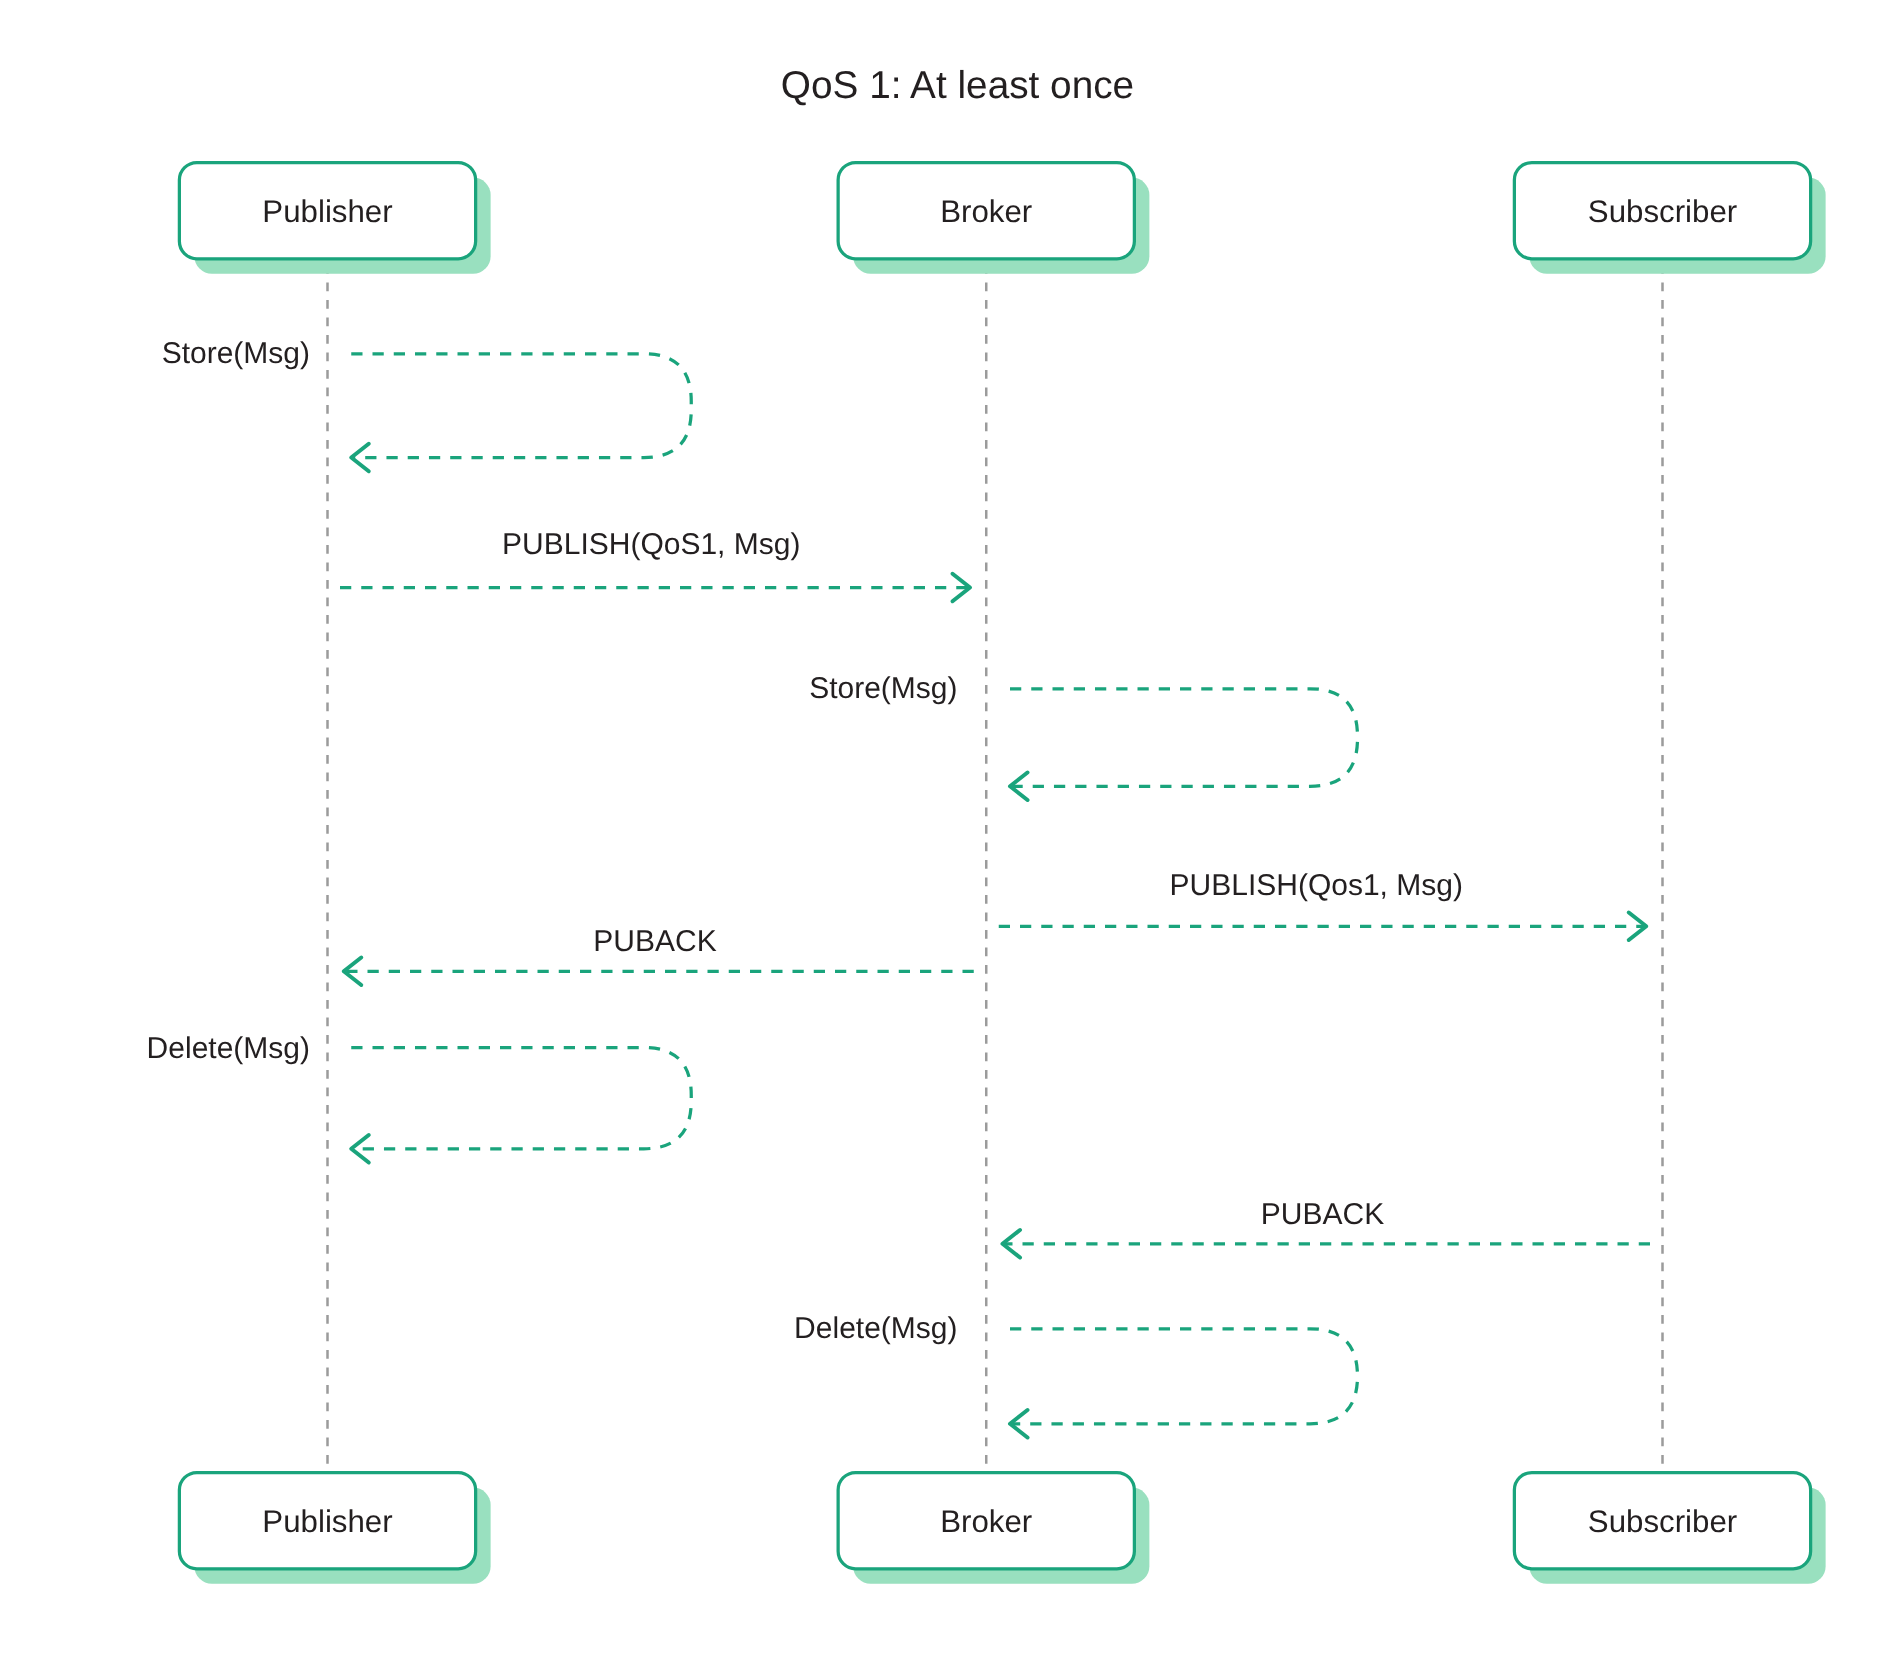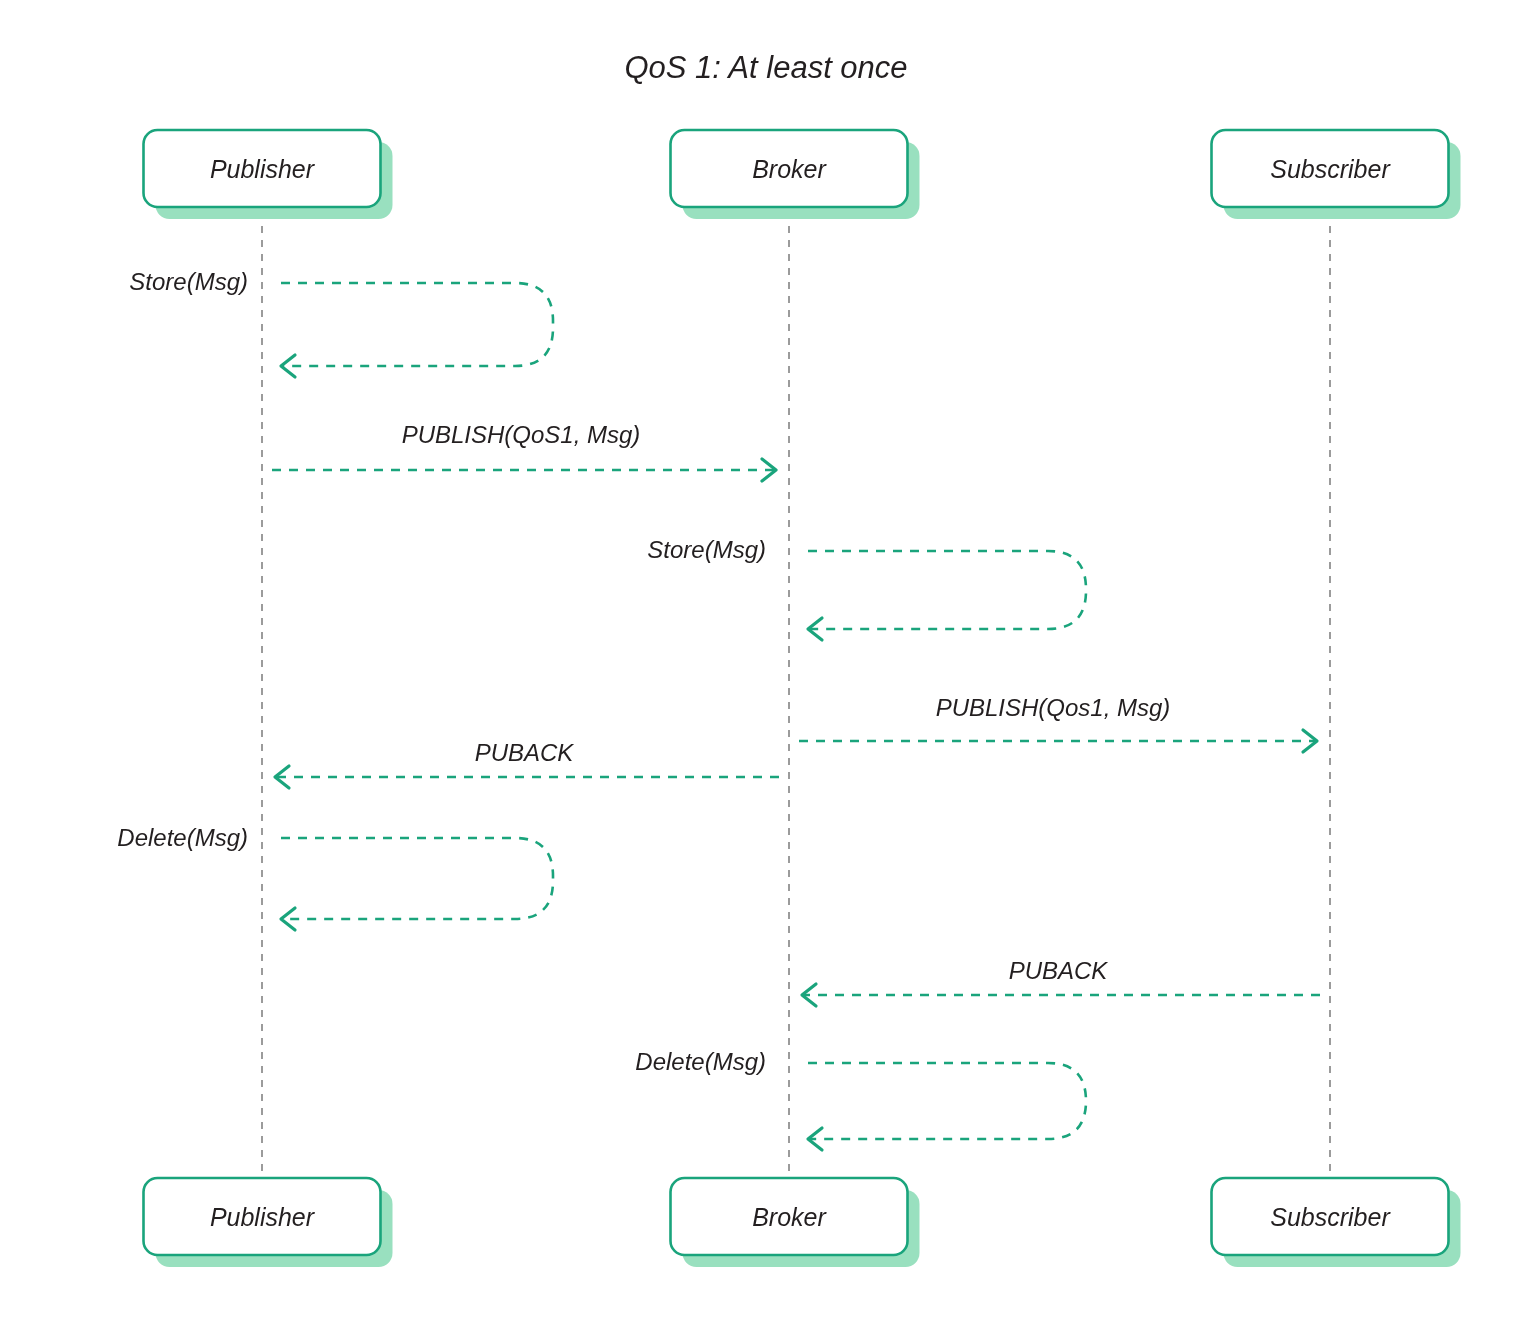--- a/index.html
+++ b/index.html
@@ -11,21 +11,20 @@
     width: 1520px;
     height: 1332px;
     font-family: "Liberation Sans", sans-serif;
     color: #231f20;
     overflow: hidden;
   }
   #diagram-root {
     position: relative;
     width: 1520px;
     height: 1332px;
-    font-style: italic;
   }
   svg.seq-canvas {
     position: absolute;
     left: 0;
     top: 0;
     width: 1520px;
     height: 1332px;
     display: block;
   }
   .diagram-title {

